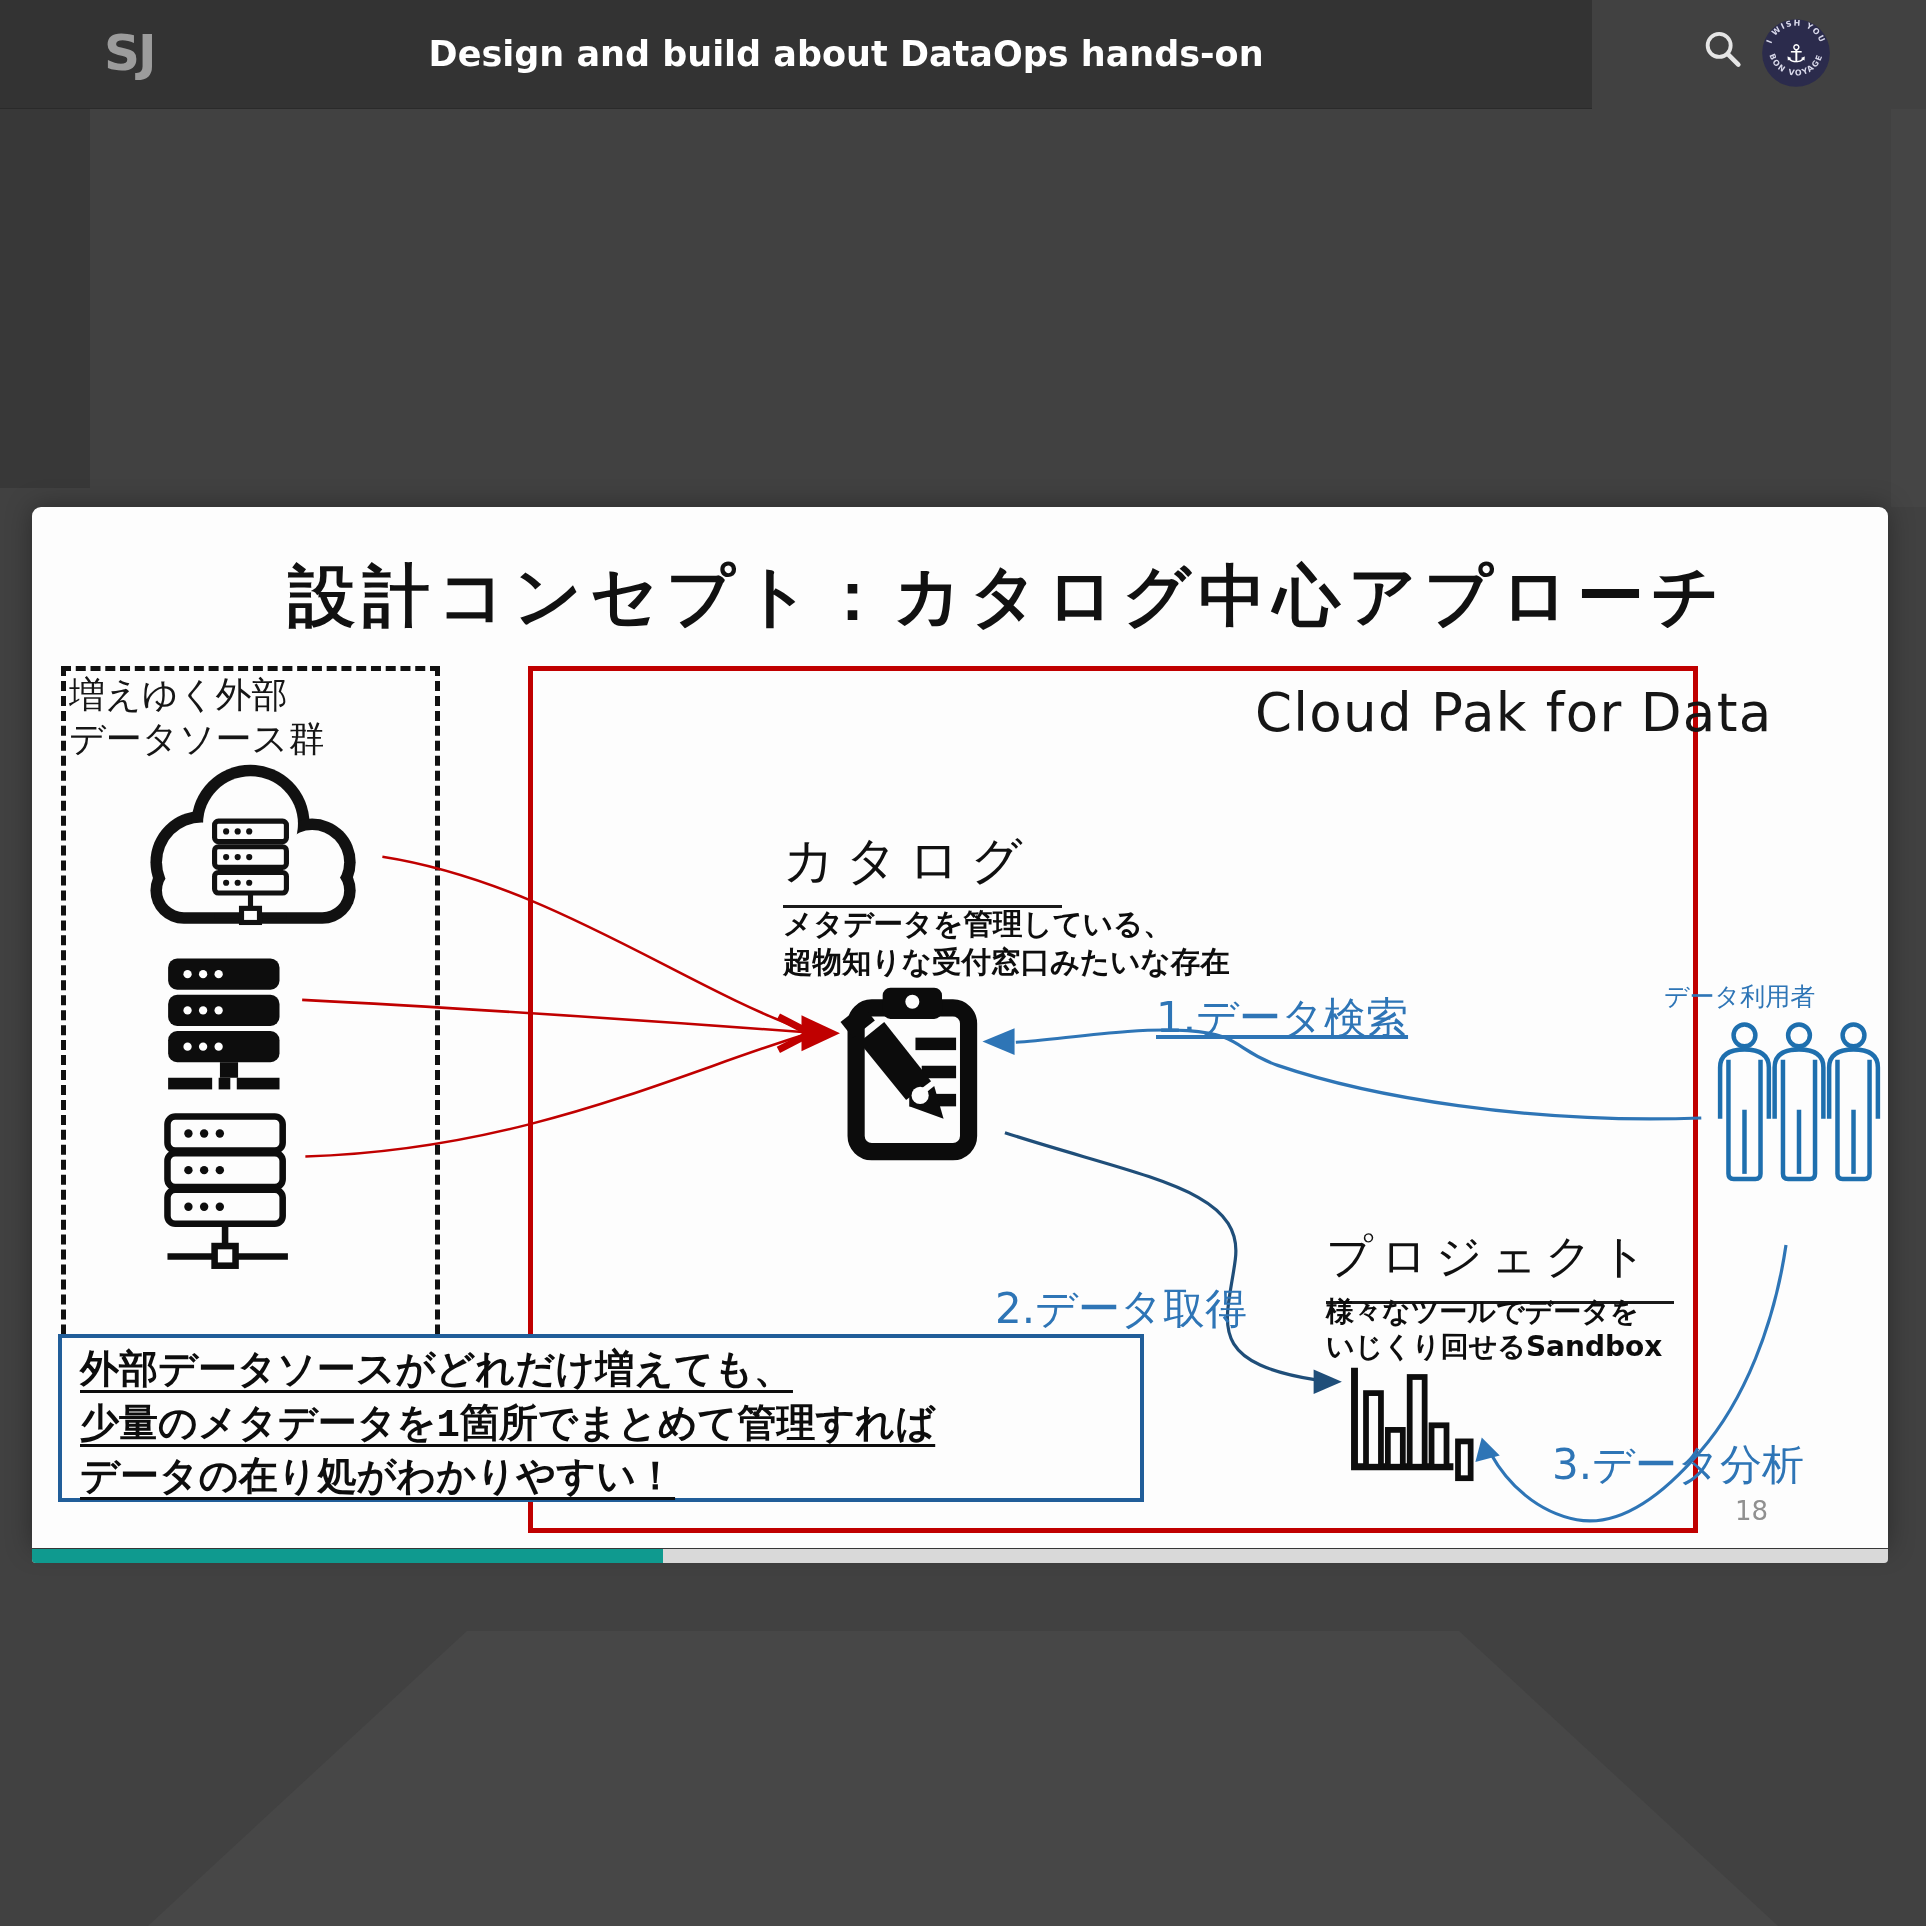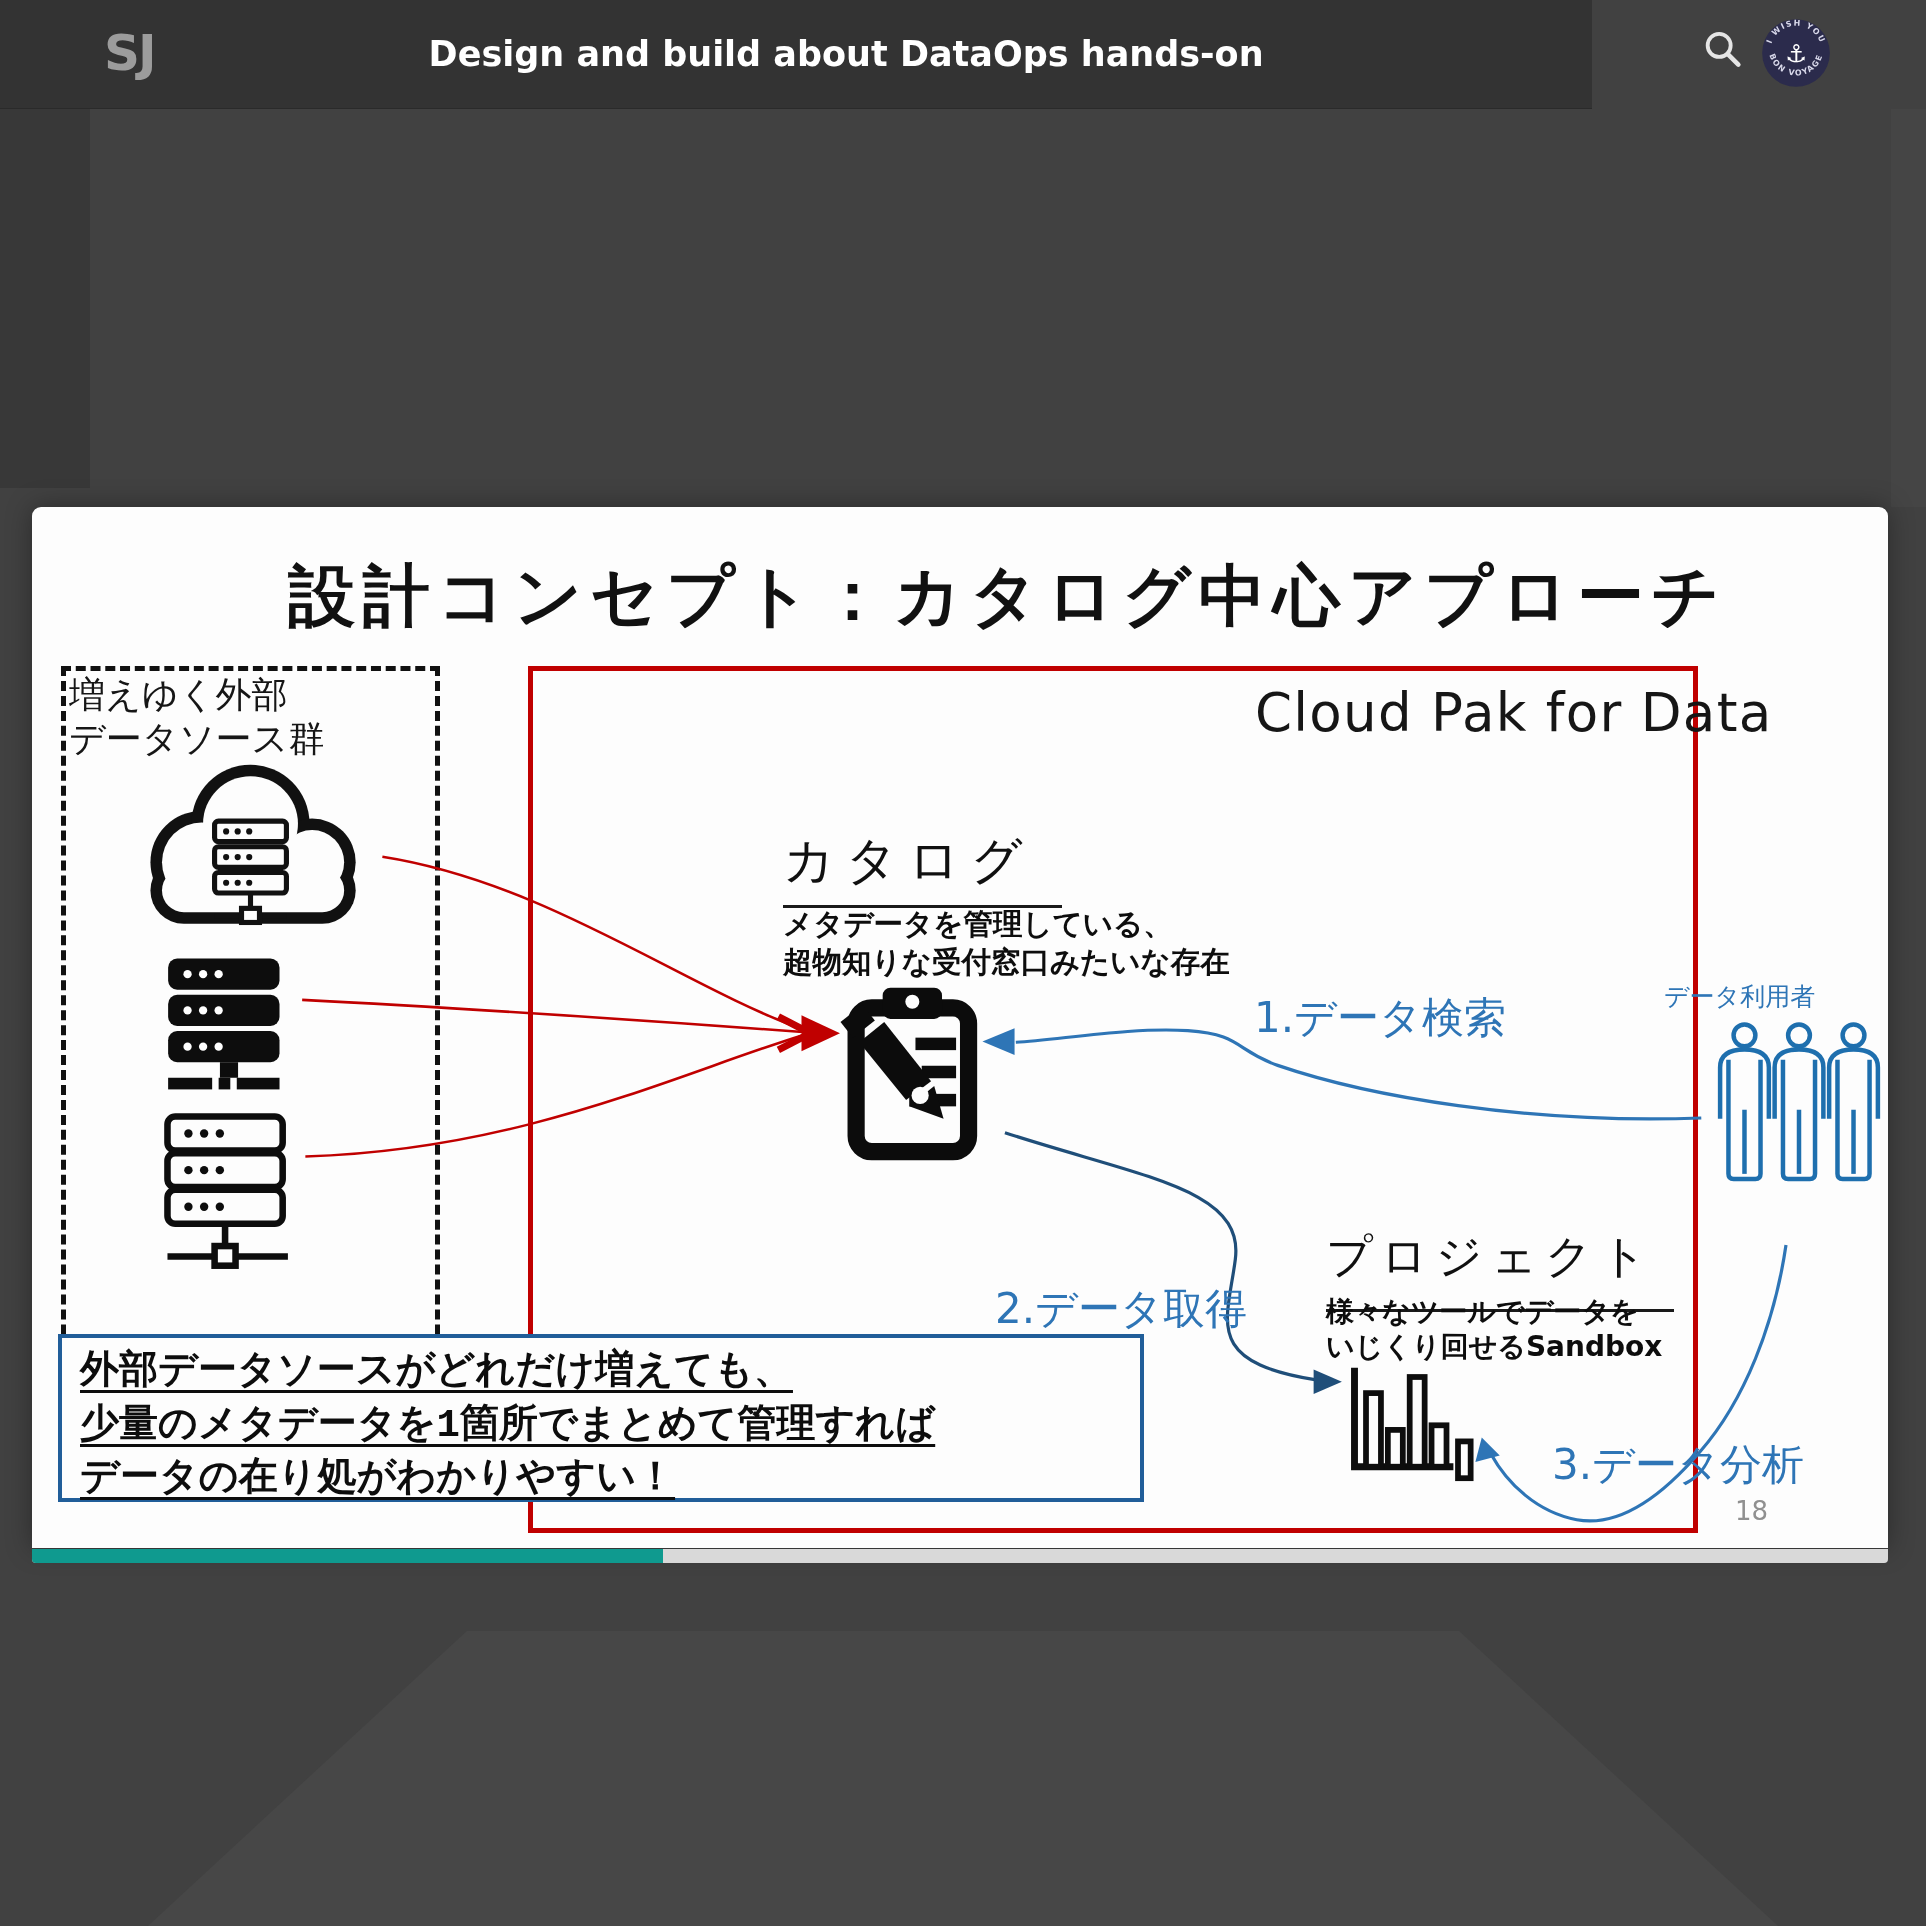--- a/index.html
+++ b/index.html
@@ -44,26 +44,26 @@
          color:#161616;letter-spacing:1.3px;z-index:3;white-space:nowrap;}
 
   .catalog-heading{position:absolute;left:751px;top:320px;font-size:51px;font-weight:400;
          color:#101010;letter-spacing:10.3px;border-bottom:3.9px solid #1a1a1a;
          padding:0 29.5px 9px 0;z-index:3;}
   .catalog-desc{position:absolute;left:751px;top:399px;font-size:29.5px;font-weight:800;
          color:#0d0d0d;line-height:1.28;z-index:3;white-space:nowrap;}
 
   .project-heading{position:absolute;left:1294px;top:719px;font-size:46px;font-weight:400;
          color:#101010;letter-spacing:7.7px;border-bottom:3.9px solid #1a1a1a;
-         padding:0 19px 21px 0;z-index:3;}
+         padding:0 19px 13px 0;z-index:3;}
   .project-desc{position:absolute;left:1294px;top:787px;font-size:28px;font-weight:800;
          color:#0d0d0d;line-height:1.26;z-index:3;white-space:nowrap;}
 
   .flow-label{position:absolute;color:#2E75B6;font-size:42px;font-weight:500;z-index:3;white-space:nowrap;}
-  .flow-1{left:1222px;top:483px;}
+  .flow-1{left:1124px;top:483px;text-decoration:underline;}
   .flow-2{left:963px;top:774px;}
   .flow-3{left:1520px;top:930px;}
   .users-label{position:absolute;left:1632px;top:473px;font-size:25px;color:#2E75B6;z-index:3;white-space:nowrap;}
 
   .page-num{position:absolute;left:1703px;top:989px;font-size:26px;color:#909090;z-index:3;}
 
   .icon-abs{position:absolute;z-index:3;}
   .connectors{position:absolute;left:0;top:0;width:1856px;height:1041px;z-index:2;}
 
   

